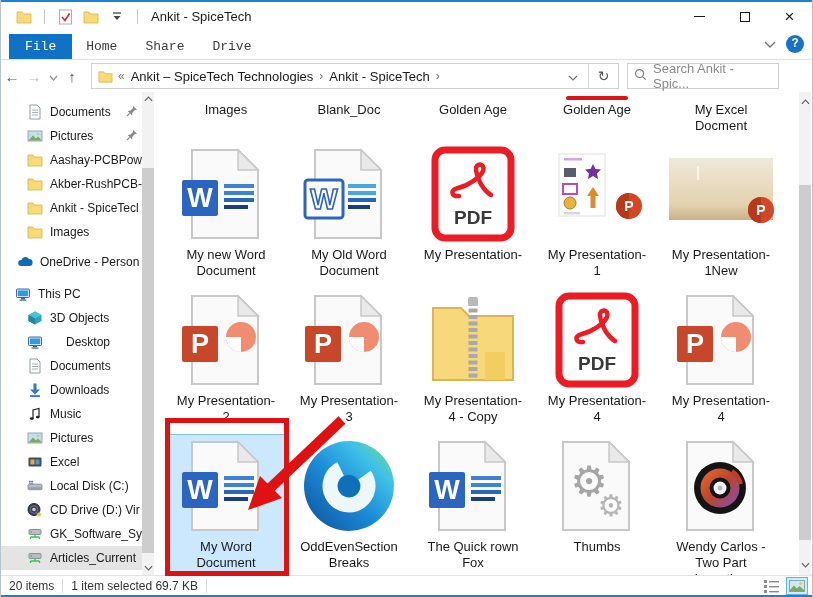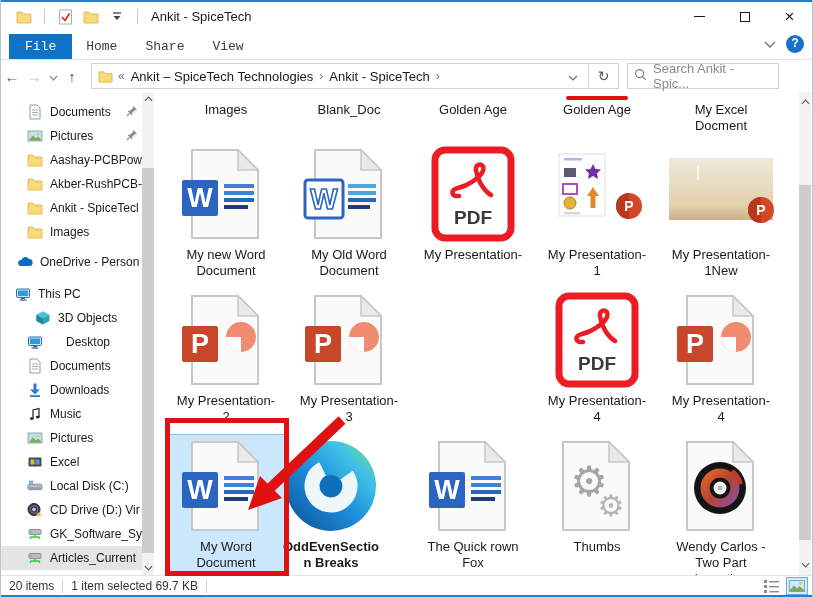--- a/index.html
+++ b/index.html
@@ -125,21 +125,21 @@
         </div>
       <div class="win-btn btn-close">×</div>
     </div>
   </div>
 
   <div class="ribbon">
     <div id="tabs" style="display:flex;align-items:flex-end;">
         <div class="tab active">File</div>
         <div class="tab">Home</div>
         <div class="tab">Share</div>
-        <div class="tab">View</div>
+        <div class="tab">Drive</div>
       </div>
     <div class="ribbon-right">
       <span>
         <svg width="12" height="7" viewBox="0 0 12 7">
             <path d="M1 1 L6 6 L11 1" stroke="#707070" stroke-width="1.3" fill="none"></path>
           </svg>
       </span>
       <span class="help-circle">?</span>
     </div>
   </div>
@@ -260,21 +260,21 @@
             <span class="sicon">
               <svg width="16" height="16" viewBox="0 0 16 16">
                 <rect x="1.5" y="3" width="13" height="8.5" rx="1" fill="#cfe4f4" stroke="#3a6d9e"></rect>
                 <rect x="3" y="4.5" width="10" height="5.5" fill="#2e9ae0"></rect>
                 <rect x="6" y="11.8" width="4" height="1.6" fill="#3a6d9e"></rect>
                 <rect x="4.5" y="13.5" width="7" height="1.2" fill="#3a6d9e"></rect>
               </svg>
             </span>
             <span class="slabel">This PC</span>
           </div>
-          <div class="side-item" style="padding-left: 26px; margin-left: 8px;">
+          <div class="side-item" style="padding-left: 26px;">
             <span class="sicon">
               <svg width="16" height="16" viewBox="0 0 16 16">
                 <path d="M8 1.5 L14.5 5 v6 L8 14.5 L1.5 11 V5z" fill="#2fa3b8"></path>
                 <path d="M8 1.5 L14.5 5 L8 8.5 L1.5 5z" fill="#49c4d4"></path>
                 <path d="M8 8.5 v6 L1.5 11 V5z" fill="#1f87a0"></path>
               </svg>
             </span>
             <span class="slabel">3D Objects</span>
           </div>
           <div class="side-item" style="padding-left: 26px; gap: 16px;">
@@ -510,20 +510,31 @@
               <path d="M14 4 h46 l20 20 v68 H14z" fill="#fafafa" stroke="#c8c8c8" stroke-width="2"></path>
               <path d="M60 4 l20 20 H60z" fill="#e9e9e9" stroke="#c8c8c8" stroke-width="1.5"></path>
               <rect x="4" y="34" width="36" height="36" rx="2" fill="#c8472b"></rect>
               <text x="22" y="61" font-size="27" font-weight="bold" fill="#fff" text-anchor="middle" font-family="Liberation Sans, sans-serif">P</text>
               <circle cx="63" cy="45" r="15" fill="#f08d70"></circle>
               <path d="M63 45 L48 45 A15 15 0 0 0 63 60 Z" fill="#fff"></path>
             </svg>
           </div>
           <div class="flabel">My Presentation-3</div>
         </div>
+        <div class="cell" style="left: 259px; top: 196px; height: 140px;">
+          <div class="thumb">
+            <svg width="96" height="96" viewBox="0 0 96 96">
+              <path d="M8 16 h28 l8 8 h44 v64 H8z" fill="#f7d97c" stroke="#dcb653" stroke-width="2"></path>
+              <path d="M60 60 h20 v28 h-20z" fill="#f3cd60"></path>
+              <line x1="48" y1="10" x2="48" y2="88" stroke="#a9a9a9" stroke-width="9" stroke-dasharray="4 2.5"></line>
+              <rect x="43" y="5" width="10" height="9" rx="2" fill="#b9b9b9"></rect>
+            </svg>
+          </div>
+          <div class="flabel">My Presentation-4 - Copy</div>
+        </div>
         <div class="cell" style="left: 383px; top: 196px; height: 140px;">
           <div class="thumb">
             <svg width="96" height="96" viewBox="0 0 96 96">
               <rect x="10" y="4" width="76" height="88" rx="10" fill="#fff" stroke="#ed1c24" stroke-width="7"></rect>
               <path d="M34 50 c-8 1 -9 -6 -1 -8 c9 -2 22 -10 25 -17 c3 -8 -8 -9 -7 -1 c1 9 7 20 15 25" fill="none" stroke="#ed1c24" stroke-width="4.5" stroke-linecap="round"></path>
               <text x="48" y="78" text-anchor="middle" font-size="19" font-weight="bold" fill="#3a3a3a" font-family="Liberation Sans, sans-serif">PDF</text>
             </svg>
           </div>
           <div class="flabel">My Presentation-4</div>
         </div>
@@ -548,21 +559,21 @@
               <rect x="4" y="34" width="36" height="36" rx="2" fill="#2b65c0"></rect>
               <text x="22" y="61" font-size="27" font-weight="bold" fill="#fff" text-anchor="middle" font-family="Liberation Sans, sans-serif">W</text>
               <rect x="46" y="38" width="30" height="4" fill="#3b82d8"></rect>
               <rect x="46" y="45" width="30" height="4" fill="#3b82d8"></rect>
               <rect x="46" y="52" width="30" height="4" fill="#2a66b8"></rect>
               <rect x="46" y="59" width="24" height="4" fill="#1b3f7e"></rect>
             </svg>
           </div>
           <div class="flabel">My Word Document</div>
         </div>
-        <div class="cell" style="left: 117px; top: 342px; height: 140px; font-weight: bold;">
+        <div class="cell" style="left: 135px; top: 342px; height: 140px;">
           <div class="thumb">
             <svg width="96" height="96" viewBox="0 0 96 96">
               <defs>
                 <linearGradient id="egA" x1="0" y1="1" x2="1" y2="0">
                   <stop offset="0" stop-color="#0b4f96"></stop>
                   <stop offset="0.45" stop-color="#1c8bd8"></stop>
                   <stop offset="0.75" stop-color="#3fc1e8"></stop>
                   <stop offset="1" stop-color="#7ede6f"></stop>
                 </linearGradient>
               </defs>

